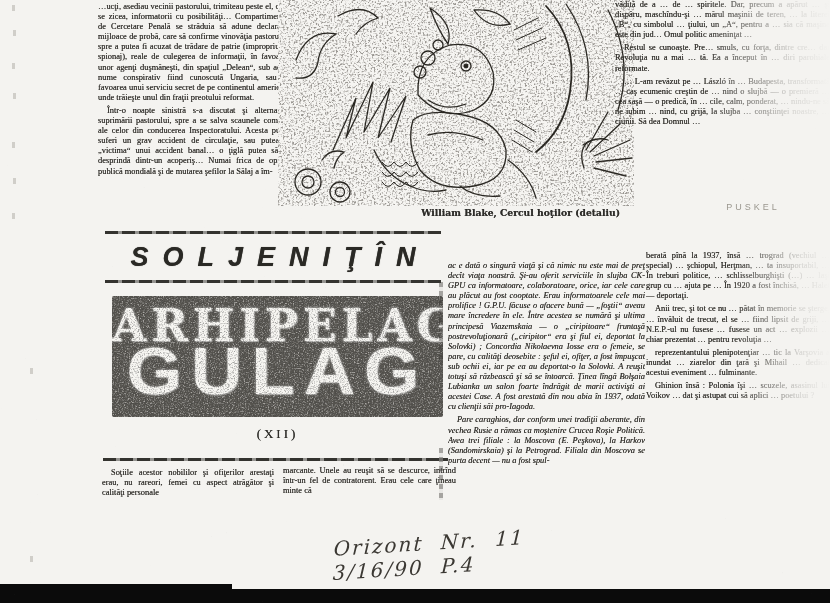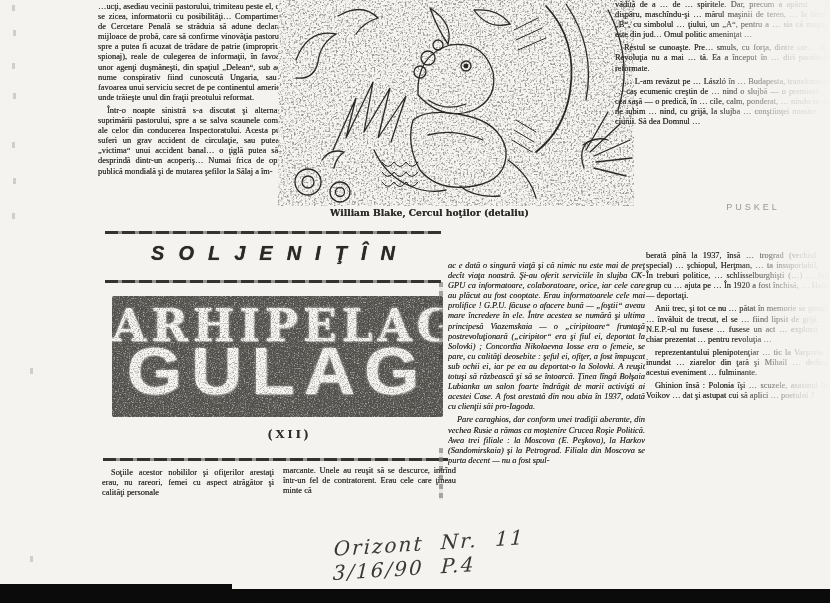--- a/index.html
+++ b/index.html
@@ -8,37 +8,37 @@
   
   .col{position:absolute;text-align:justify;color:#34322e;font-size:8.4px;line-height:10.1px;
        text-shadow:0 0 .6px rgba(52,50,46,.85);overflow:hidden;}
   .col p{margin:0 0 3px 0;}
   .col p.ind{text-indent:9px;}
   
   .rule{position:absolute;height:2.5px;
         background:repeating-linear-gradient(90deg,#34332f 0 13px,rgba(52,51,47,.5) 13px 17px);}
   .kicker{position:absolute;left:105px;top:242px;width:336px;text-align:center;
           font-family:"Liberation Sans",sans-serif;font-weight:bold;font-style:italic;
-          font-size:20px;letter-spacing:14px;text-indent:14px;color:#2a2925;
+          font-size:27px;letter-spacing:14px;text-indent:14px;color:#2a2925;
           text-shadow:0 0 .7px rgba(42,41,37,.9);}
   .gulag-box{position:absolute;left:112px;top:296px;width:331px;height:121px;background:#55534e;
              overflow:hidden;border-radius:2px;}
   .gulag-l1{position:absolute;left:0;top:4px;width:100%;text-align:center;
             font-family:"DejaVu Serif",serif;font-weight:bold;font-size:44px;letter-spacing:5px;
             color:#f7f6f2;text-shadow:0 0 3px rgba(255,255,255,.75),1px 1px 0 rgba(255,255,255,.35);}
   .gulag-l2{position:absolute;left:0;top:36px;width:100%;text-align:center;
             font-family:"Liberation Sans",sans-serif;font-weight:bold;font-size:71px;letter-spacing:9px;
             color:#f7f6f2;transform:scaleY(.95);transform-origin:top;
             text-shadow:0 0 3px rgba(255,255,255,.7),1px 1px 0 rgba(255,255,255,.3);}
   .box-noise{position:absolute;left:0;top:0;opacity:.55;pointer-events:none;}
-  .part-no{position:absolute;left:124px;top:426px;width:331px;text-align:center;
-           font-size:13px;letter-spacing:3px;color:#2f2e2a;text-shadow:0 0 .6px rgba(47,46,42,.8);font-weight:bold;}
+  .part-no{position:absolute;left:112px;top:426px;width:331px;text-align:center;
+           font-size:13px;letter-spacing:3px;color:#2f2e2a;text-shadow:0 0 .6px rgba(47,46,42,.8);}
   
   .illustration{position:absolute;left:278px;top:0;width:356px;height:206px;}
-  .caption{position:absolute;left:330px;top:207px;width:290px;text-align:left;
+  .caption{position:absolute;left:330px;top:207px;width:290px;text-align:right;
            font-family:"DejaVu Serif",serif;font-weight:bold;font-size:9.2px;color:#2d2c29;
            text-shadow:0 0 .6px rgba(45,44,41,.8);}
   .byline{position:absolute;left:698px;top:202px;width:110px;text-align:center;
           font-family:"Liberation Sans",sans-serif;font-weight:normal;font-size:9px;
           letter-spacing:3px;color:#9a978f;}
   
   .handwriting{position:absolute;left:333px;top:528px;width:290px;
                font-family:"DejaVu Serif",serif;font-style:italic;font-size:20px;
                letter-spacing:2px;word-spacing:9px;color:#3b3833;
                transform:rotate(-3.5deg) skewX(-6deg);}

